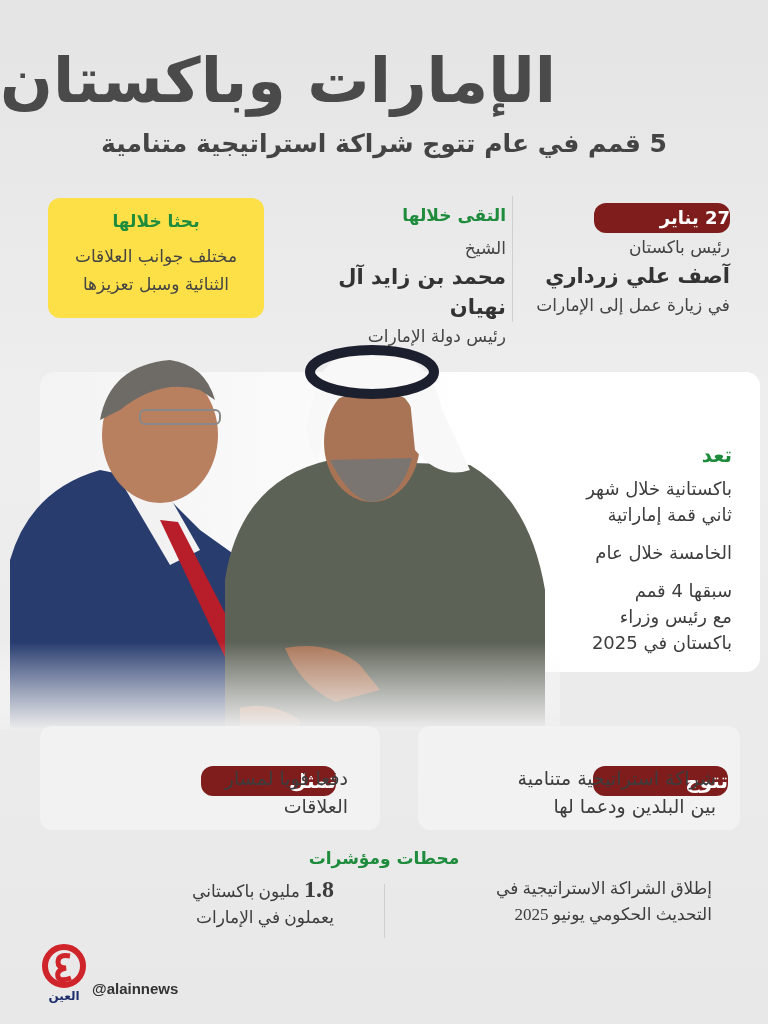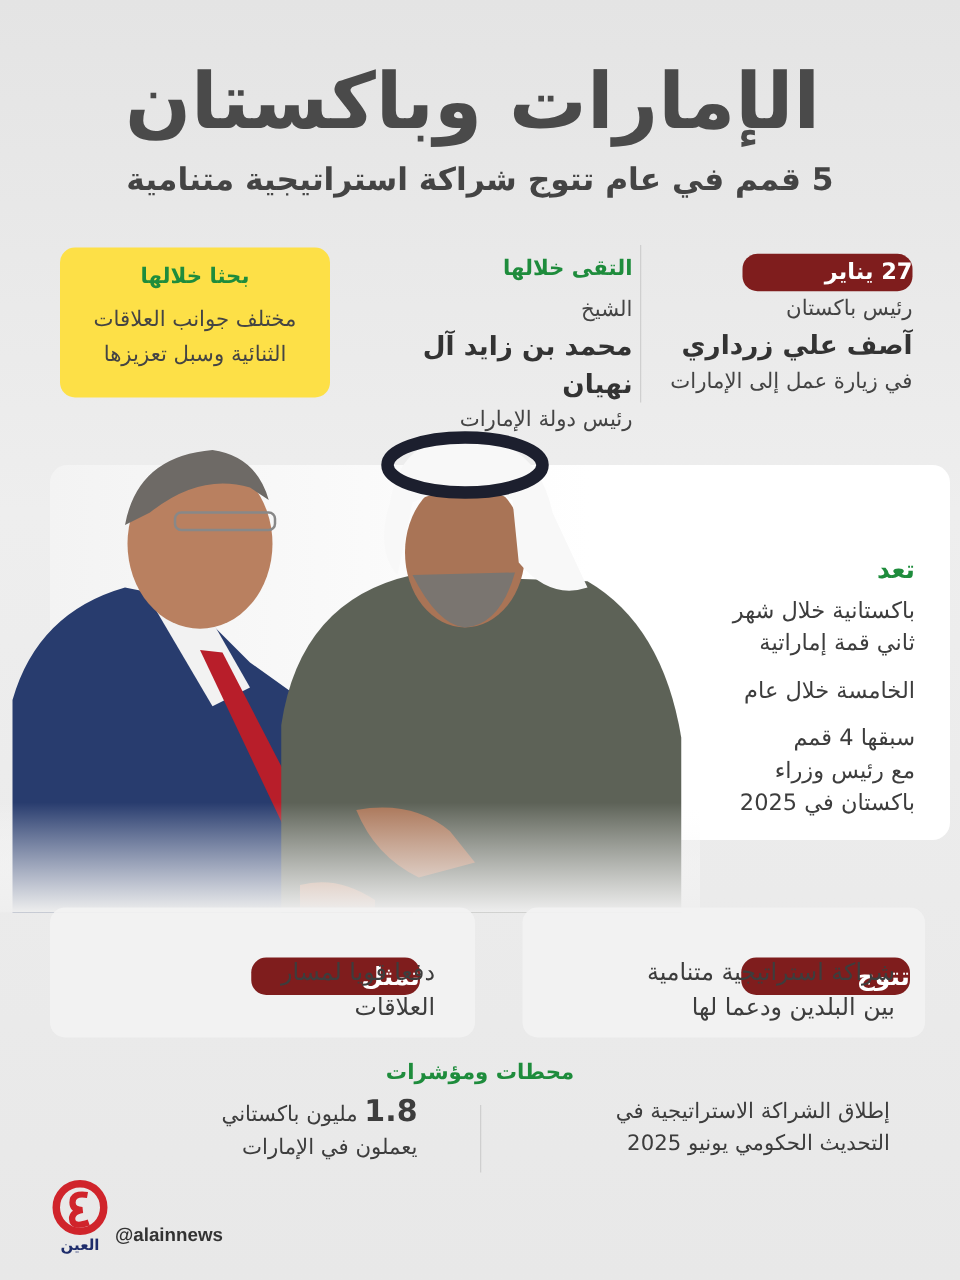--- a/index.html
+++ b/index.html
@@ -6,21 +6,21 @@
     html, body { width: 768px; height: 1024px; overflow: hidden; }
     body {
       font-family: "DejaVu Sans", sans-serif;
       background: linear-gradient(180deg, #e4e4e4 0%, #eeeeee 40%, #e8e8e8 100%);
       position: relative;
       direction: rtl;
       color: #3d3d3d;
     }
     .title {
       position: absolute; top: 36px; left: 0; width: 656px;
-      text-align: right; font-size: 62px; font-weight: bold; color: #4a4a4a;
+      text-align: left; font-size: 62px; font-weight: bold; color: #4a4a4a;
       line-height: 90px; letter-spacing: -1px;
     }
     .subtitle {
       position: absolute; top: 126px; left: 0; width: 768px;
       text-align: center; font-size: 25px; font-weight: bold; color: #444;
       line-height: 36px;
     }
     
     .col { position: absolute; top: 198px; text-align: right; }
     .col1 { right: 38px; width: 200px; }
@@ -58,21 +58,21 @@
       border-radius: 12px; text-align: right; padding: 0 20px;
     }
     .card-right { left: 418px; width: 322px; }
     .card-left { left: 40px; width: 340px; }
     .card .pill { position: absolute; top: 0; right: 12px; width: 135px; height: 30px; font-size: 20px; line-height: 30px; margin-top: 40px; }
     .card .body { position: absolute; top: 38px; right: 24px; font-size: 19px; line-height: 28px; color: #3d3d3d; }
     .indicators-head {
       position: absolute; top: 844px; left: 0; width: 768px; text-align: center;
       color: #1e8c3c; font-size: 17px; font-weight: bold; line-height: 28px;
     }
-    .ind { position: absolute; top: 876px; text-align: right; font-size: 17px; line-height: 26px; color: #3d3d3d; }
+    .ind { position: absolute; top: 876px; text-align: right; font-size: 17px; line-height: 26px; color: #3d3d3d; font-family: Liberation Serif, serif; }
     .ind-right { right: 56px; width: 300px; }
     .ind-left { right: 434px; width: 300px; }
     .ind-left .num { font-size: 24px; font-weight: bold; }
     .footer { position: absolute; left: 40px; top: 944px; height: 64px; width: 200px; direction: ltr; }
     .logo { position: absolute; left: 0; top: 0; width: 48px; height: 64px; }
     .handle { position: absolute; left: 52px; top: 36px; font-family: "Liberation Sans", sans-serif; font-size: 15px; font-weight: bold; color: #333; }
   </style>
 </head>
 <body>
 

